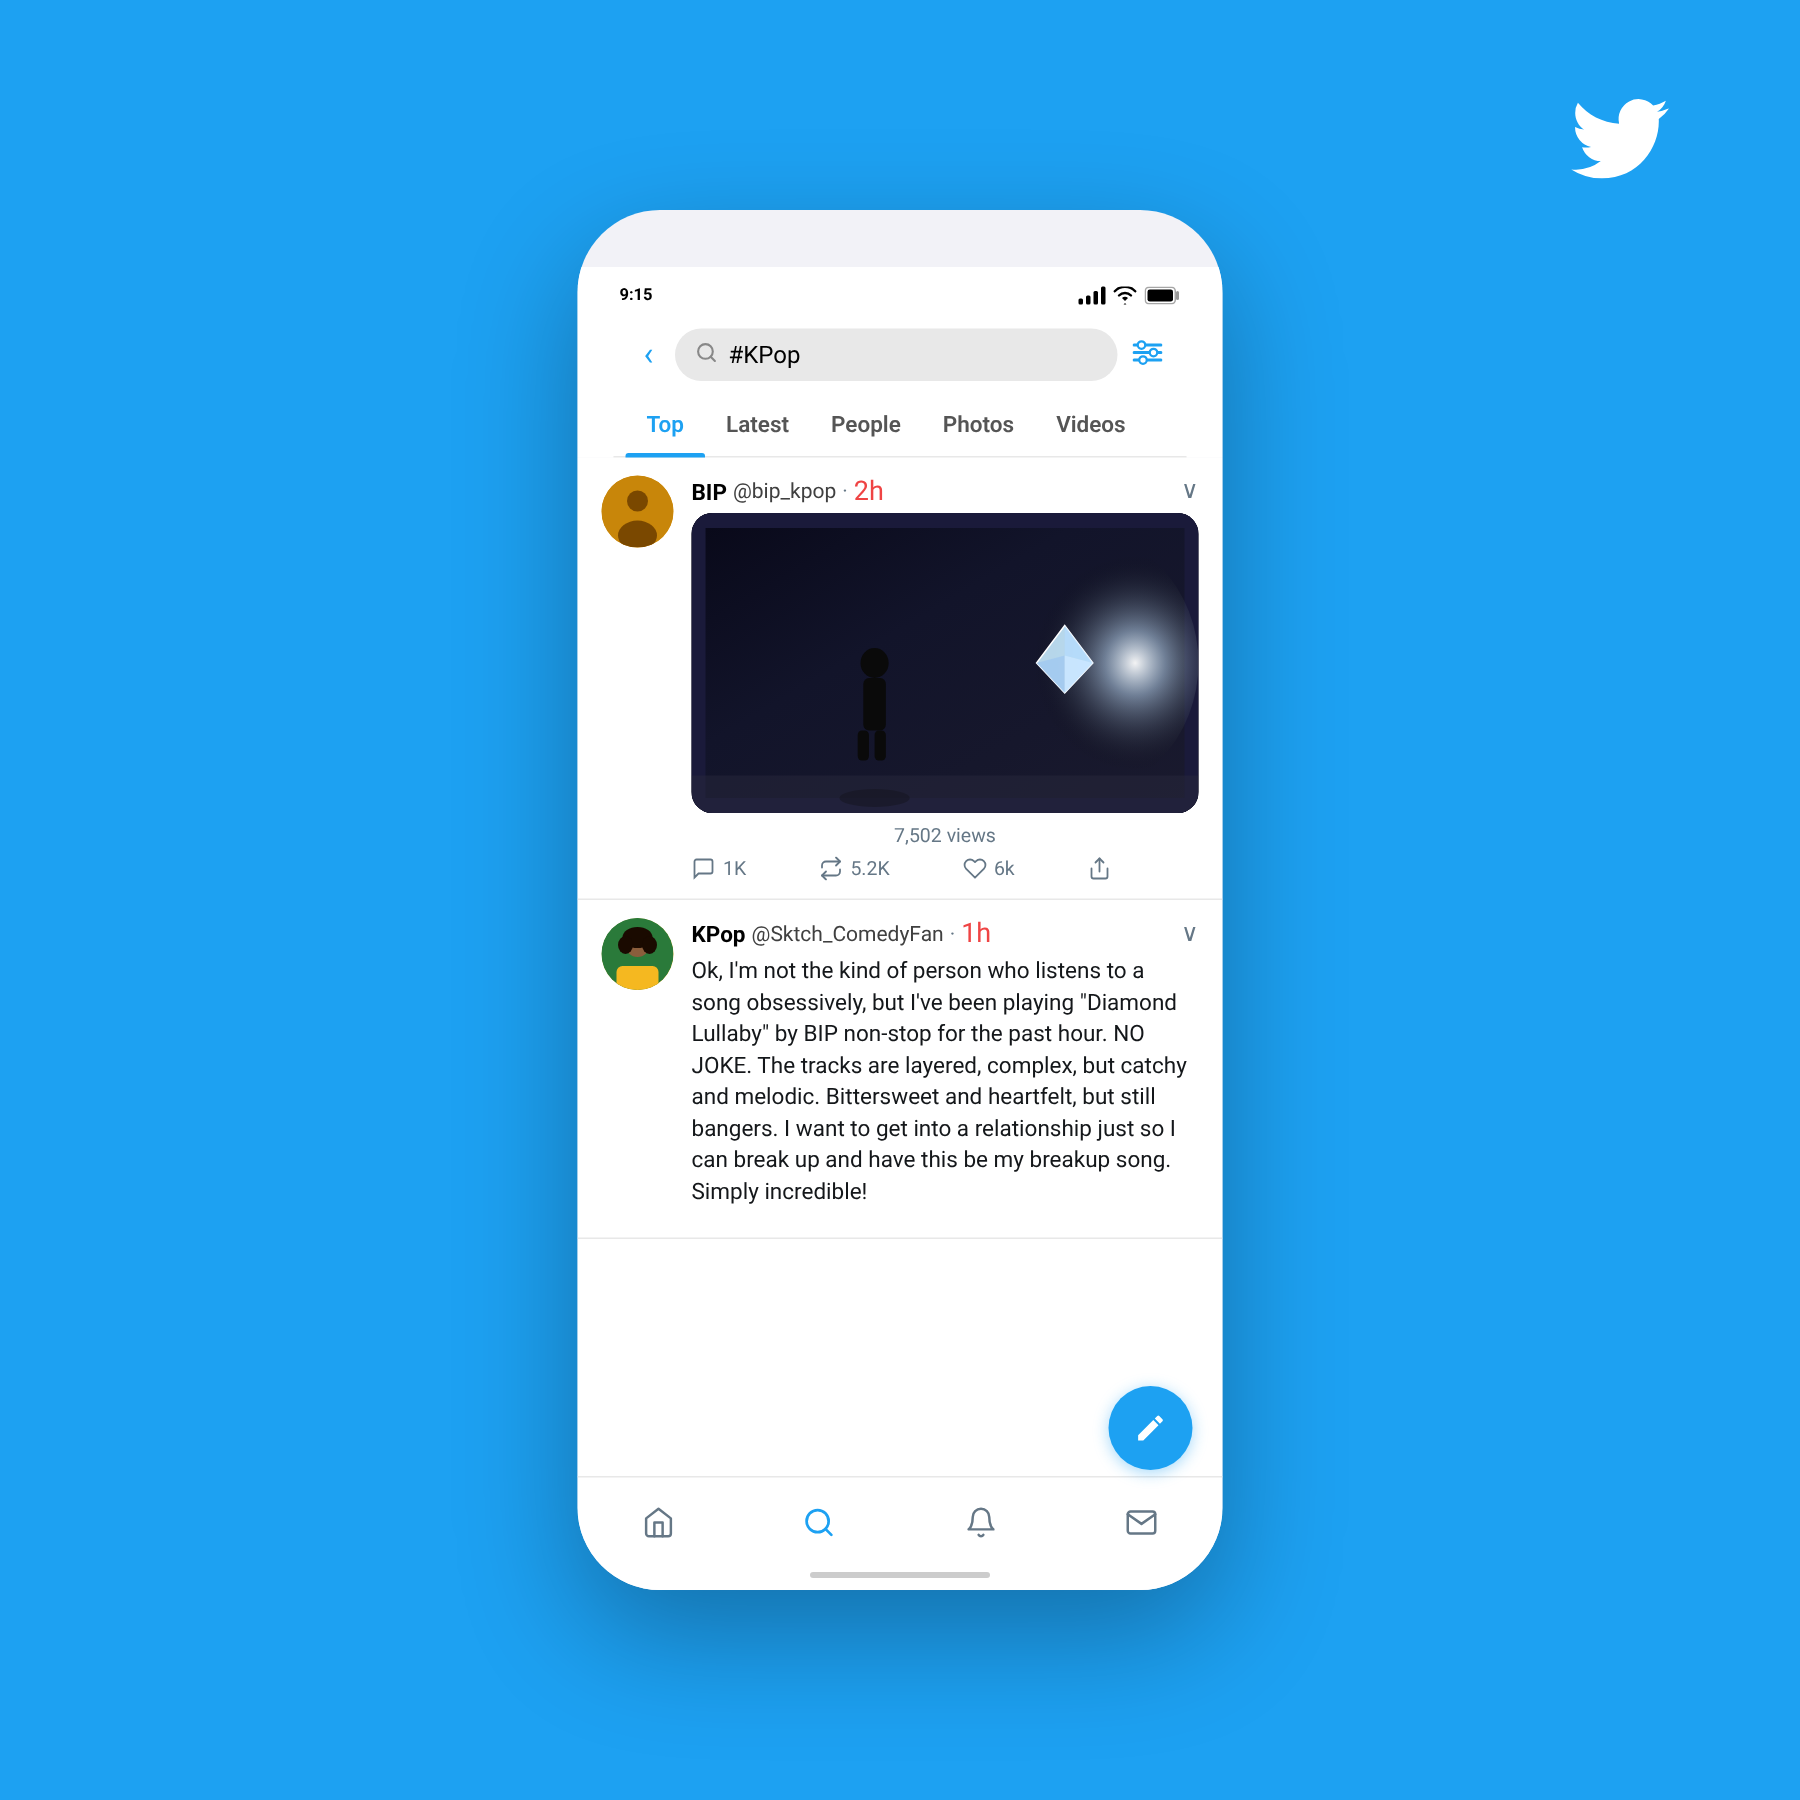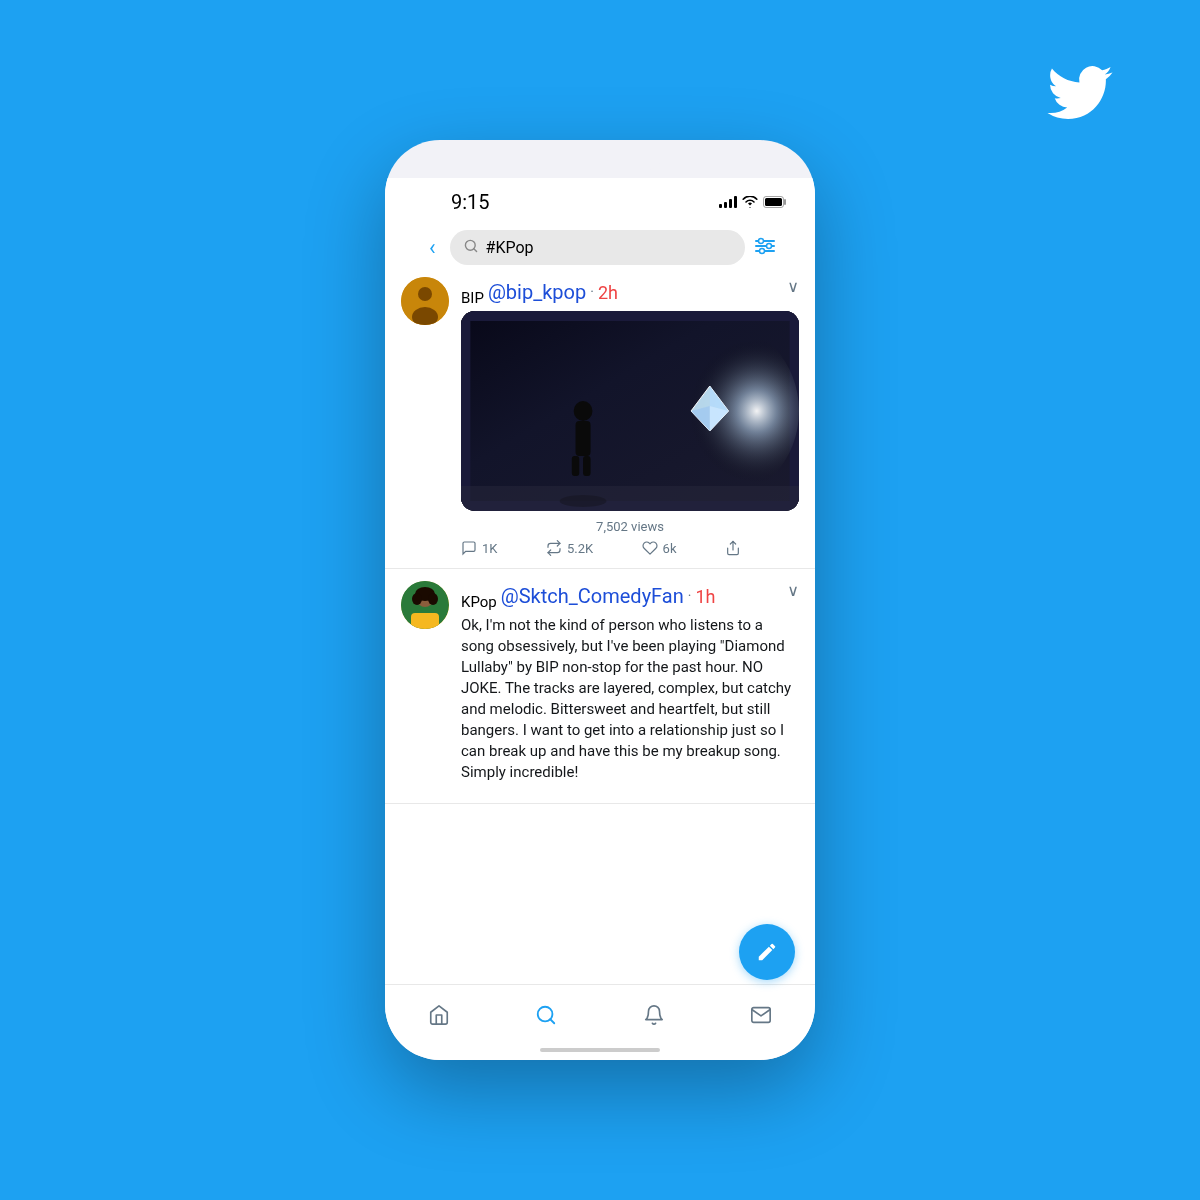--- a/index.html
+++ b/index.html
@@ -61,24 +61,23 @@
 
     .status-bar {
       display: flex;
       justify-content: space-between;
       align-items: center;
       padding: 0 4px;
       margin-bottom: 8px;
     }
 
     .status-time {
-      font-size: 20px;
-      font-weight: 400;
+      font-size: 11px;
+      font-weight: 700;
       color: #000;
-      margin-left: 38px;
     }
 
     .status-icons {
       display: flex;
       align-items: center;
       gap: 5px;
     }
 
     .signal-bars {
       display: flex;
@@ -228,29 +227,28 @@
     }
 
     .tweet-meta {
       display: flex;
       align-items: center;
       gap: 4px;
       flex-wrap: wrap;
     }
 
     .tweet-name {
-      font-weight: 400;
+      font-weight: 700;
       font-size: 15px;
       color: #000;
-      margin-top: 12px;
     }
 
     .tweet-handle {
-      color: #1d4ed8;
-      font-size: 20px;
+      color: #404040;
+      font-size: 14px;
     }
 
     .tweet-time {
       color: #ef4444;
       font-size: 18px;
     }
 
     .tweet-dot {
       color: #657786;
       font-size: 14px;
@@ -440,20 +438,37 @@
           <line x1="1" y1="4" x2="19" y2="4" stroke="#1DA1F2" stroke-width="2" stroke-linecap="round"></line>
           <line x1="1" y1="9" x2="19" y2="9" stroke="#1DA1F2" stroke-width="2" stroke-linecap="round"></line>
           <line x1="1" y1="14" x2="19" y2="14" stroke="#1DA1F2" stroke-width="2" stroke-linecap="round"></line>
           <circle cx="6" cy="4" r="2.5" fill="white" stroke="#1DA1F2" stroke-width="1.5"></circle>
           <circle cx="14" cy="9" r="2.5" fill="white" stroke="#1DA1F2" stroke-width="1.5"></circle>
           <circle cx="7" cy="14" r="2.5" fill="white" stroke="#1DA1F2" stroke-width="1.5"></circle>
         </svg>
       </span>
     </div>
 
+    <div class="tabs-row">
+      <div class="tab active">
+        <span>Top</span>
+      </div>
+      <div class="tab">
+        <span>Latest</span>
+      </div>
+      <div class="tab">
+        <span>People</span>
+      </div>
+      <div class="tab">
+        <span>Photos</span>
+      </div>
+      <div class="tab">
+        <span>Videos</span>
+      </div>
+    </div>
 
   </div>
 
   <div class="feed">
 
     <div class="tweet">
       <div class="avatar-bip avatar">
 
         <svg width="48" height="48" viewBox="0 0 48 48">
           <circle cx="24" cy="24" r="24" fill="#c8860a"></circle>

